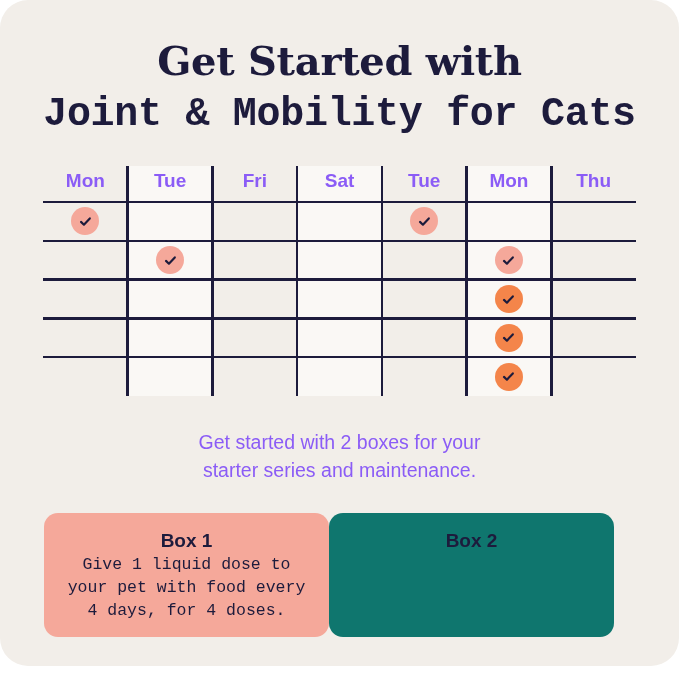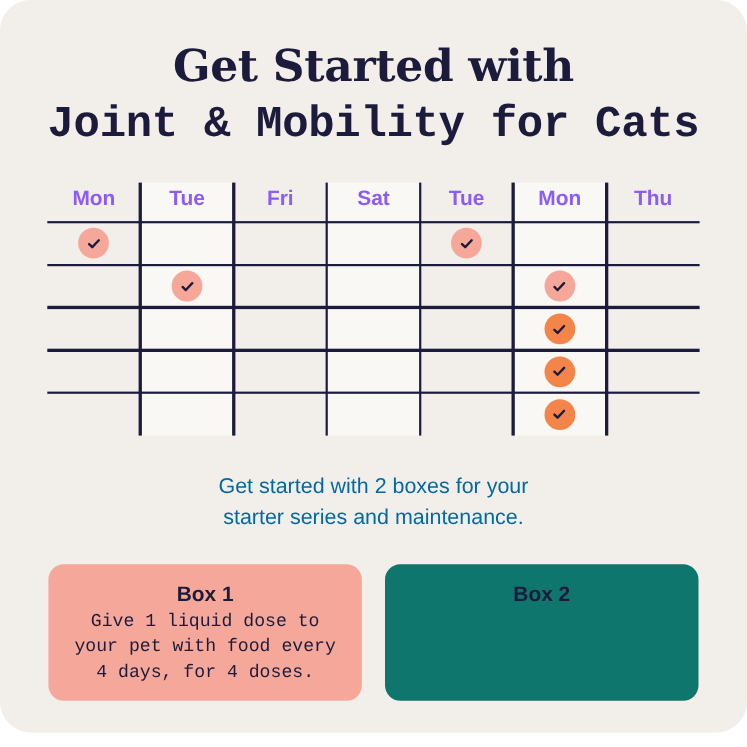--- a/index.html
+++ b/index.html
@@ -113,33 +113,32 @@
   
   .subtitle {
     position: absolute;
     left: 0;
     top: 428px;
     width: 679px;
     text-align: center;
     font-family: "Liberation Sans", sans-serif;
     font-size: 19.5px;
     line-height: 28px;
-    color: #0369a1;
+    color: #8b5cf6;
   }
   .subtitle div { white-space: nowrap; }
 
   
   .boxes {
     position: absolute;
     left: 44px;
     top: 513px;
     width: 591px;
     height: 124px;
     display: flex;
-    justify-content: space-between;
   }
   .box {
     width: 285px;
     height: 124px;
     border-radius: 14px;
     box-sizing: border-box;
     padding-top: 15px;
     text-align: center;
   }
   .box-title {

